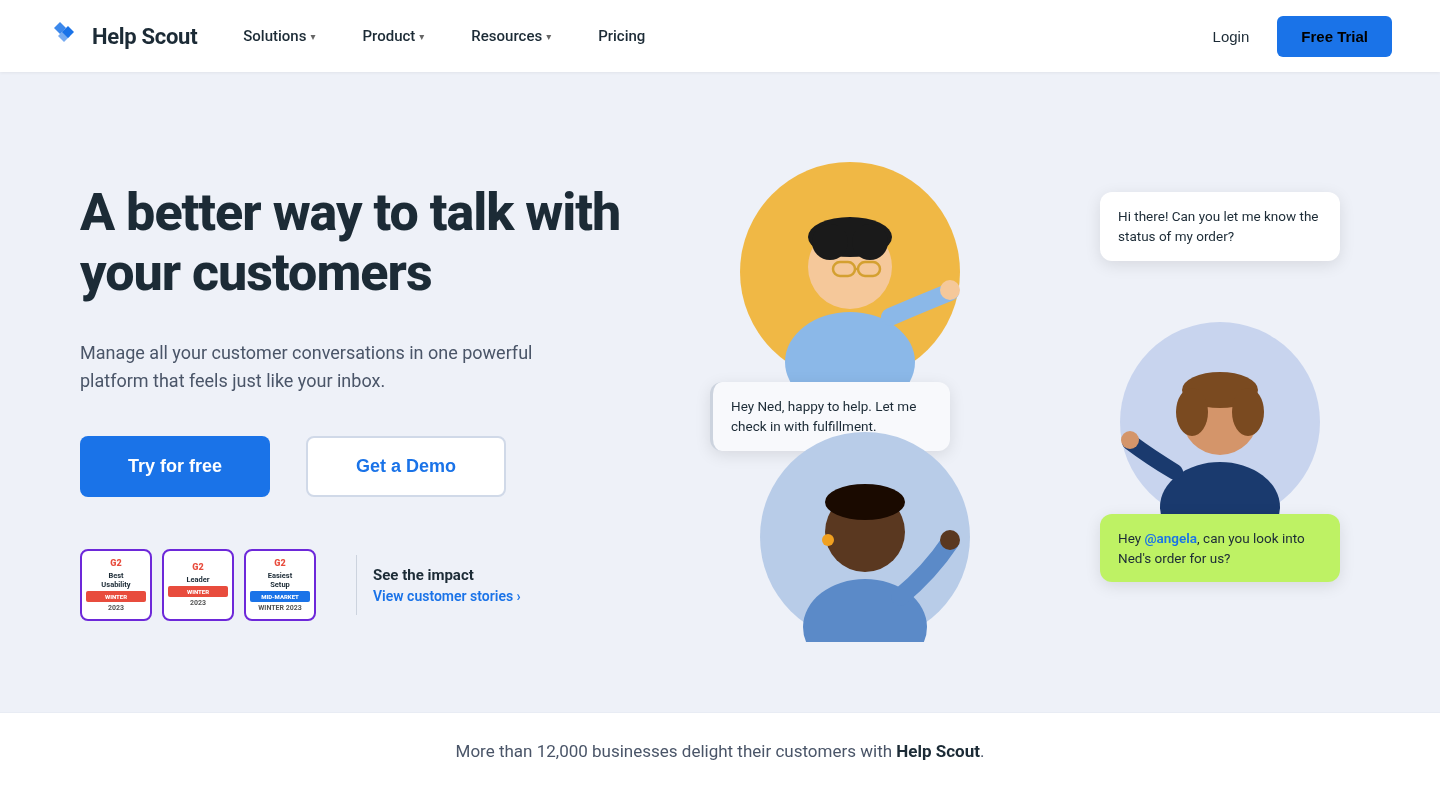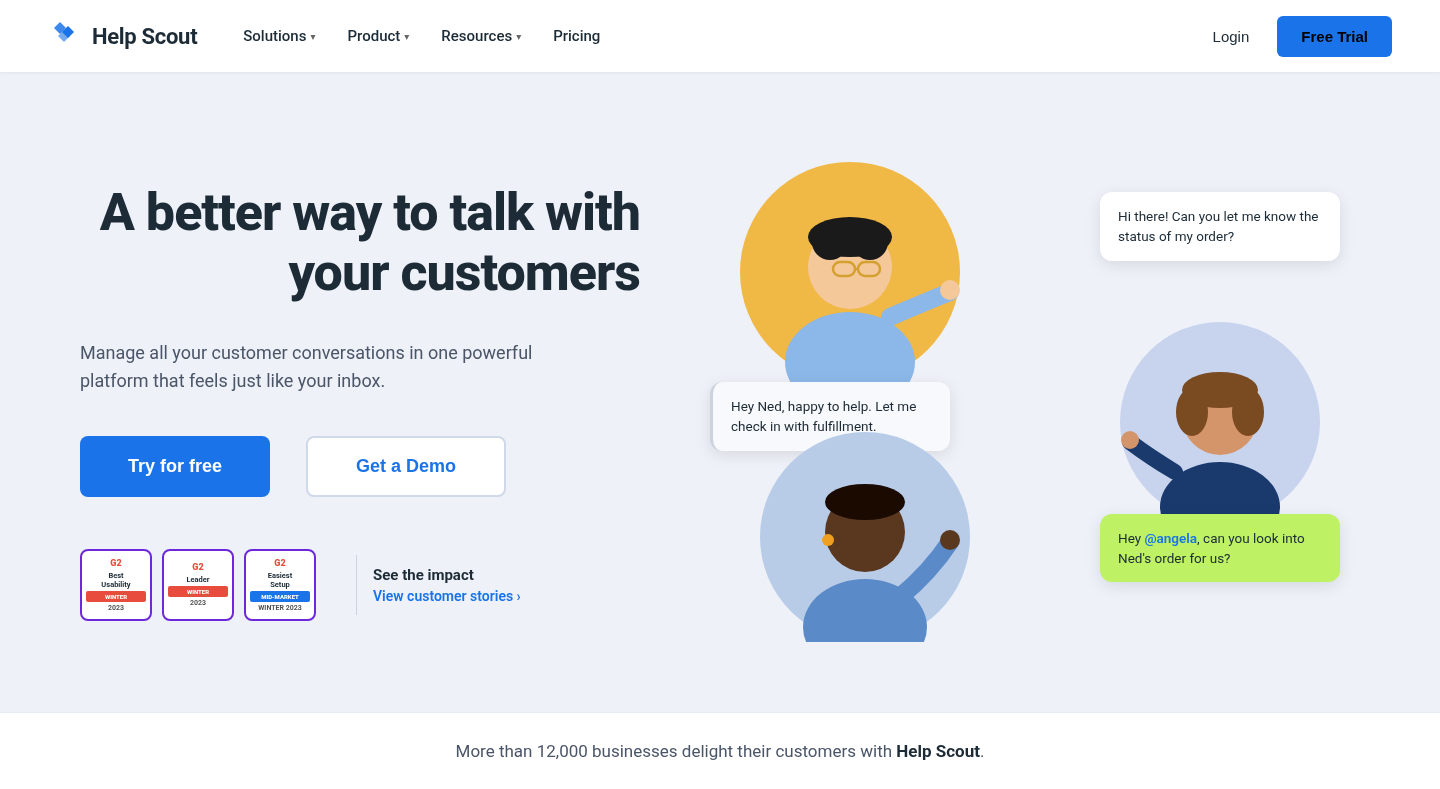--- a/index.html
+++ b/index.html
@@ -35,21 +35,21 @@
     }
     .logo-text {
       font-size: 22px;
       font-weight: 700;
       color: #1c2b36;
       letter-spacing: -0.3px;
     }
     .nav-links {
       display: flex;
       align-items: center;
-      gap: 4px;
+      gap: 19px;
       flex: 1;
     }
     .nav-item {
       display: flex;
       align-items: center;
       gap: 4px;
       padding: 8px 14px;
       font-size: 15px;
       color: #1c2b36;
       font-weight: 500;
@@ -101,21 +101,20 @@
       flex: 1;
       max-width: 560px;
     }
     .hero-headline {
       font-size: 52px;
       font-weight: 800;
       color: #1c2b36;
       line-height: 1.15;
       margin-bottom: 36px;
       letter-spacing: -1px;
-      text-align: right;
     }
     .hero-subheadline {
       font-size: 18px;
       color: #4a5568;
       line-height: 1.6;
       margin-bottom: 40px;
       max-width: 460px;
     }
     .hero-ctas {
       display: flex;

